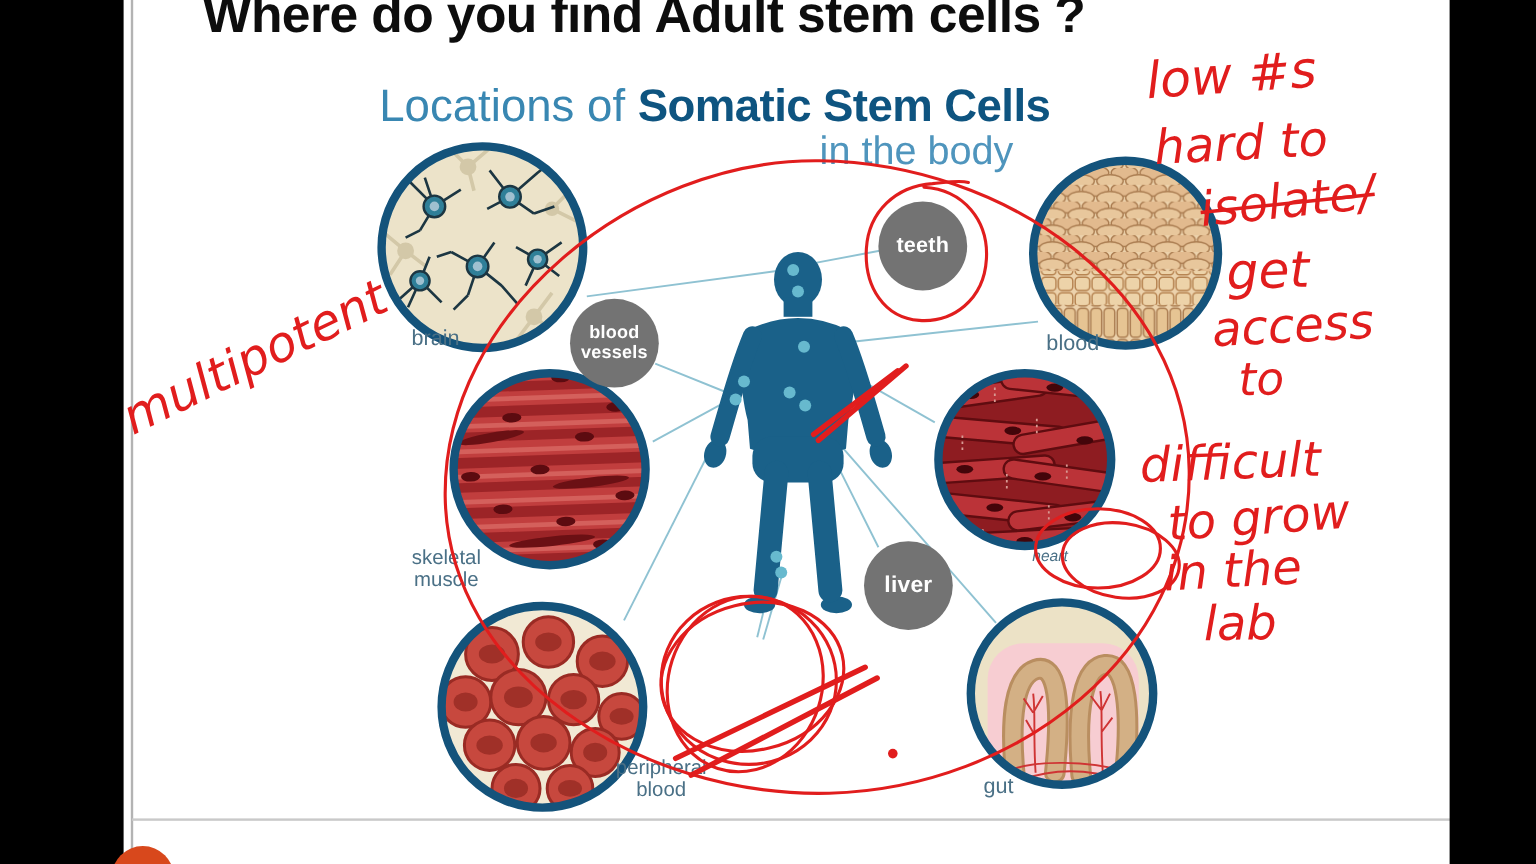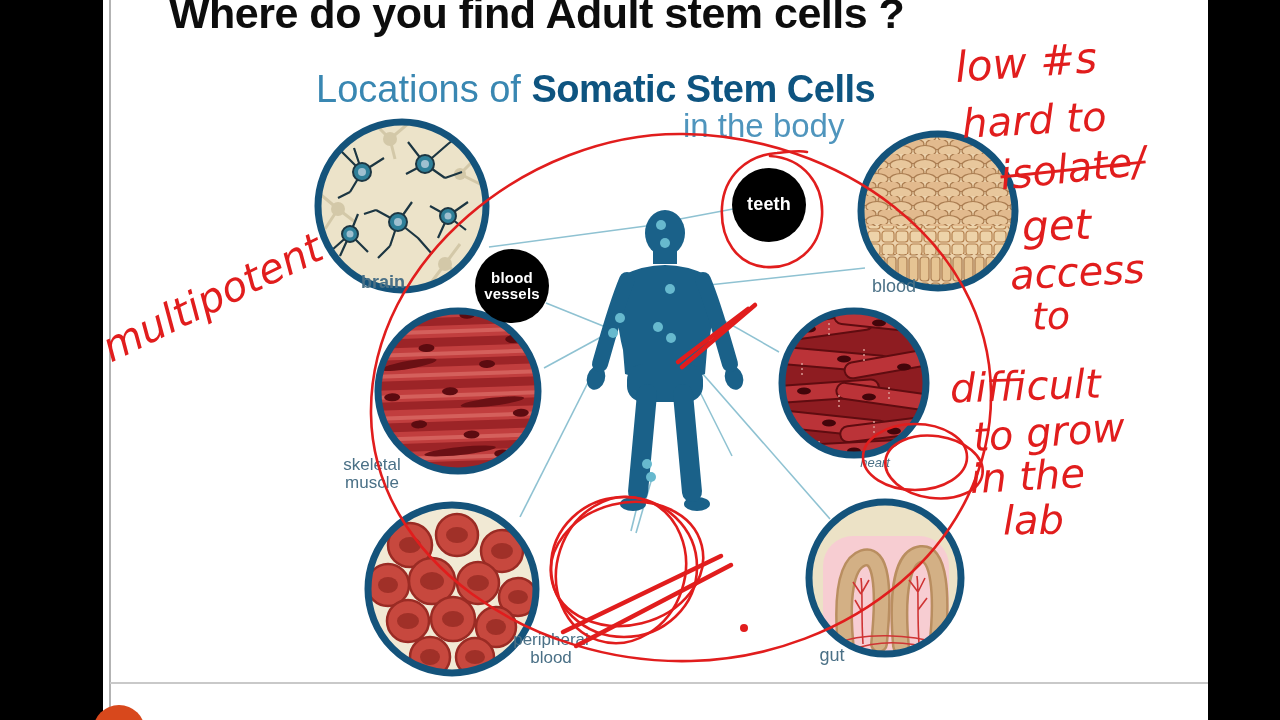--- a/index.html
+++ b/index.html
@@ -10,21 +10,21 @@
   .vline{position:absolute;top:0;width:2px;height:720px;background:#b3b3b3;}
   .hline{position:absolute;left:7px;width:1122px;height:2px;background:#c9c9c9;}
   #title{position:absolute;left:66px;top:-11px;font-size:43px;font-weight:bold;color:#0d0d0d;
          letter-spacing:-0.5px;white-space:nowrap;}
   #heading{position:absolute;left:213px;top:68px;font-size:38px;white-space:nowrap;}
   #heading .light{color:#3987b2;font-weight:normal;}
   #heading .bold{color:#0e5480;font-weight:bold;letter-spacing:-0.5px;}
   #heading-sub{position:absolute;left:580px;top:107px;font-size:33px;color:#4f95bd;}
   .lbl{position:absolute;transform:translate(-50%,-50%);white-space:pre-line;text-align:center;
        color:#4a7086;font-size:18px;line-height:1.05;}
-  .bcirc{position:absolute;border-radius:50%;background:#000000;color:#ffffff;display:flex;
+  .bcirc{position:absolute;border-radius:50%;background:#737373;color:#ffffff;display:flex;
          align-items:center;justify-content:center;text-align:center;white-space:pre-line;
          line-height:1.1;font-weight:bold;letter-spacing:0.2px;}
   .tissue{position:absolute;}
   svg{display:block;}
   .hw{position:absolute;color:#e11d1d;font-style:italic;font-family:"DejaVu Sans",sans-serif;
       white-space:nowrap;line-height:1;}
   .strike{text-decoration:line-through;text-decoration-thickness:3px;}
   #multipotent{position:absolute;left:33px;top:330px;font-size:41px;transform:rotate(-26deg);
                transform-origin:0 50%;}
   #orange-dot{position:absolute;left:21px;top:705px;width:52px;height:52px;border-radius:50%;
@@ -318,22 +318,25 @@
       <circle cx="84" cy="84" r="76" fill="none" stroke="#14537b" stroke-width="7"></circle>
     </svg>
 
     <div class="bcirc" style="left:372px;top:249px;width:74px;height:74px;font-size:15px;">
       <span>blood
 vessels</span>
     </div>
     <div class="bcirc" style="left:629px;top:168px;width:74px;height:74px;font-size:18px;">
       <span>teeth</span>
     </div>
-
-    <div class="lbl" style="left:280px;top:282px;font-weight:bold;">brain</div>
+    <div class="bcirc" style="left:617px;top:451px;width:74px;height:74px;font-size:19px;">
+      <span>liver</span>
+    </div>
+
+    <div class="lbl" style="left:260px;top:282px;">brain</div>
     <div class="lbl" style="left:791px;top:286px;">blood</div>
     <div class="lbl" style="left:269px;top:474px;font-size:17px;">skeletal
 muscle</div>
     <div class="lbl" style="left:772px;top:463px;font-size:13px;font-style:italic;">heart</div>
     <div class="lbl" style="left:448px;top:649px;font-size:17px;">peripheral
 blood</div>
     <div class="lbl" style="left:729px;top:655px;text-align:right;">gut</div>
 
     <svg class="abs" style="left:0;top:0;" width="1136" height="720" viewBox="0 0 1136 720">
       <g stroke="#e11d1d" stroke-width="2.6" fill="none" stroke-linecap="round">

